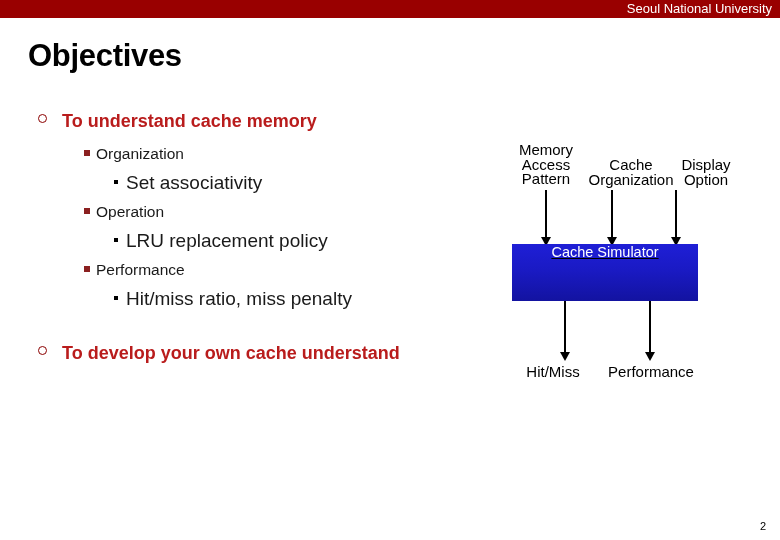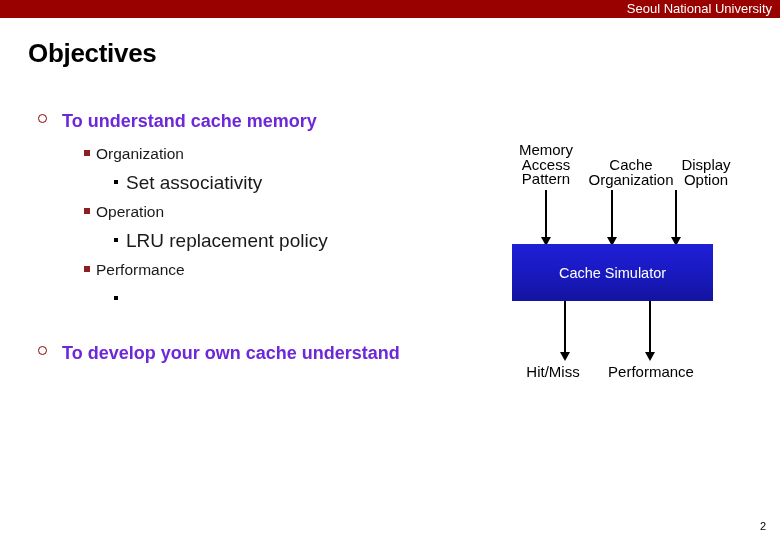--- a/index.html
+++ b/index.html
@@ -31,21 +31,21 @@
     font-size: 13px;
     line-height: 16px;
     white-space: nowrap;
   }
 
   
   .slide-title {
     position: absolute;
     left: 28px;
     top: 38px;
-    font-size: 26px;
+    font-size: 31px;
     font-weight: bold;
     color: #000000;
     letter-spacing: -0.3px;
   }
 
   
   .content {
     position: absolute;
     left: 28px;
     top: 108px;
@@ -67,21 +67,21 @@
 
   
   .lvl1 {
     margin-bottom: 4px;
     padding-left: 34px;
     min-height: 28px;
   }
   .lvl1 .text {
     font-size: 18px;
     font-weight: bold;
-    color: #6d28d9;
+    color: #b91c1c;
     line-height: 26px;
   }
   .lvl1 .marker {
     left: 10px;
     top: 6px;
     width: 9px;
     height: 9px;
     border: 1.6px solid #8b0000;
     border-radius: 50%;
     box-sizing: border-box;
@@ -164,26 +164,26 @@
     border-top: 9px solid #000000;
   }
   .in-arrow-1 { left: 45px;  top: 50px; height: 48px; }
   .in-arrow-2 { left: 111px; top: 50px; height: 48px; }
   .in-arrow-3 { left: 175px; top: 50px; height: 48px; }
 
   .sim-box {
     position: absolute;
     left: 12px;
     top: 104px;
-    width: 201px;
+    width: 186px;
     height: 57px;
     background: linear-gradient(to bottom, #1f1fd6 0%, #1a1ac4 45%, #1313a0 100%);
     display: flex;
-    align-items: center;
     justify-content: center;
+    text-decoration: underline;
   }
   .sim-box-label {
     color: #ffffff;
     font-size: 14.5px;
   }
 
   .out-arrow-1 { left: 64px;  top: 161px; height: 52px; }
   .out-arrow-2 { left: 149px; top: 161px; height: 52px; }
 
   .out-label-1 { left: 18px;  top: 225px; width: 70px; }
@@ -235,20 +235,21 @@
     <span class="text">LRU replacement policy</span>
   </div>
 
   <div class="bullet lvl2">
     <span class="marker"></span>
     <span class="text">Performance</span>
   </div>
 
   <div class="bullet lvl3">
     <span class="marker"></span>
+    <span class="text">Hit/miss ratio, miss penalty</span>
   </div>
 
   <div class="bullet lvl1 gap-before">
     <span class="marker"></span>
     <span class="text">To develop your own cache understand</span>
   </div>
 
 </div>
 
 <div class="diagram">

